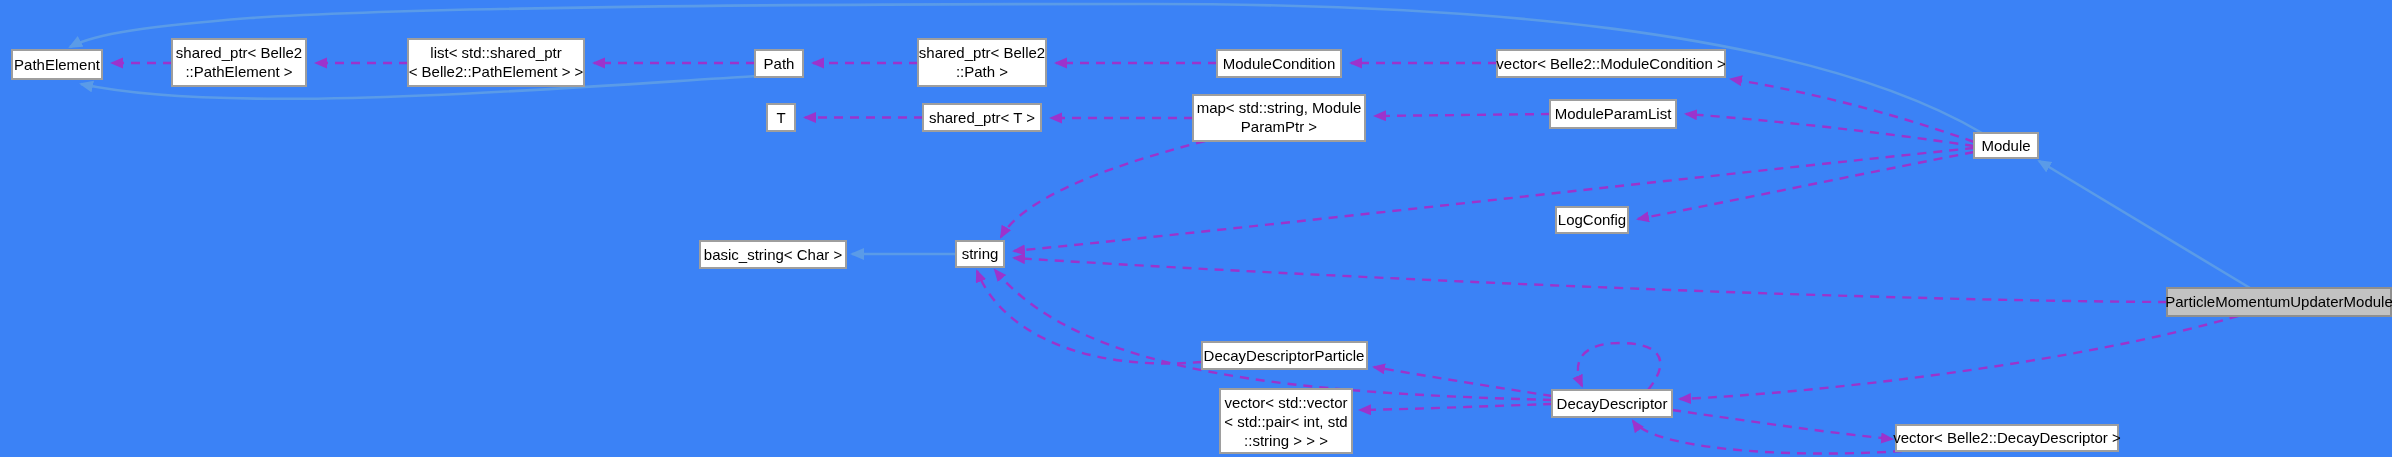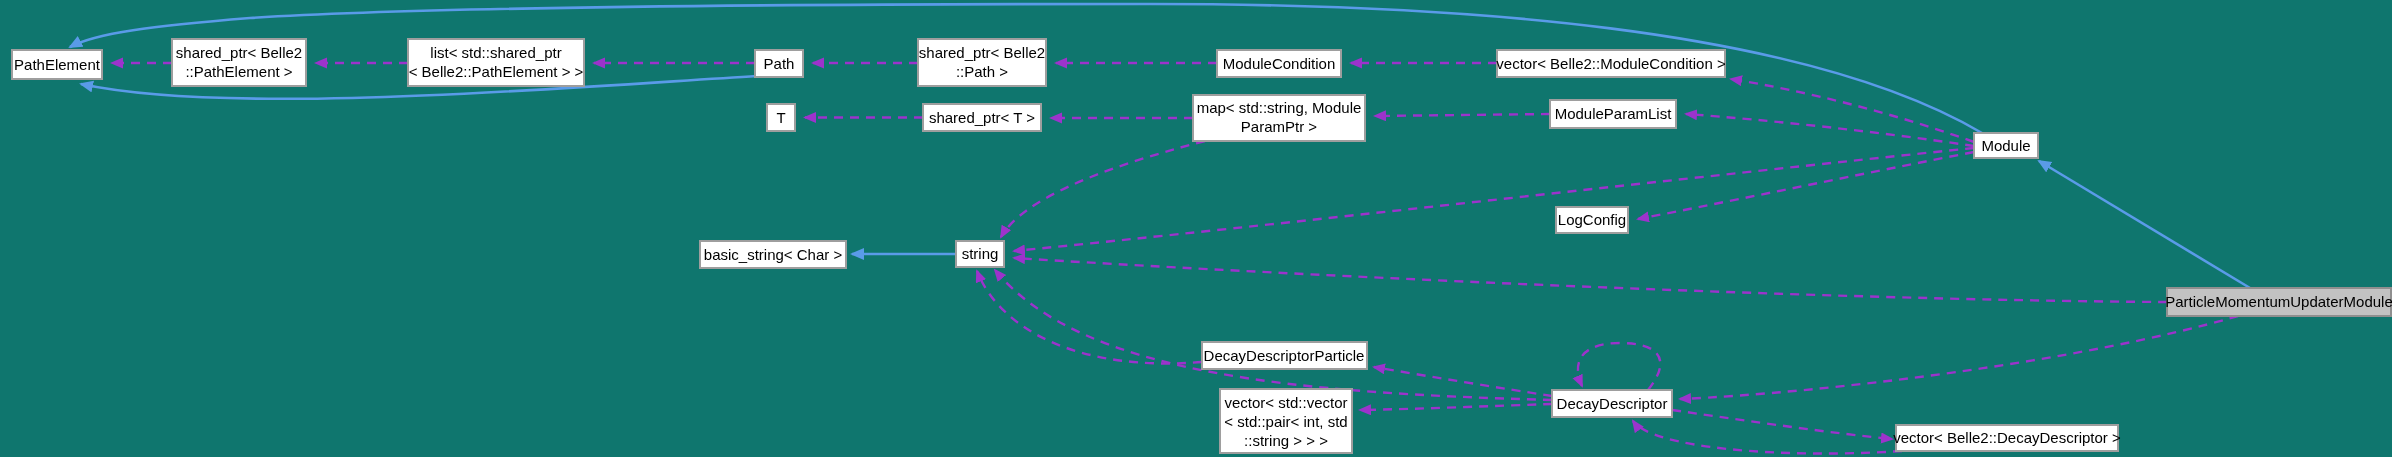--- a/index.html
+++ b/index.html
@@ -1,16 +1,16 @@
 <!DOCTYPE html>
 <html><head>
 <meta charset="utf-8">
 <style>
   html,body{margin:0;padding:0;background:#000;}
-  .stage{position:relative;width:2392px;height:457px;background:#0f766e;overflow:hidden;}
+  .stage{position:relative;width:2392px;height:457px;background:#3b82f6;overflow:hidden;}
   svg{display:block;}
   .node rect{fill:#ffffff;stroke:#9e9e9e;stroke-width:2px;}
   .node.hl rect{fill:#c2c2c2;stroke:#8f8f8f;}
   .node text{font:15px "Liberation Sans", sans-serif;fill:#000;text-anchor:middle;}
   .edge-u{fill:none;stroke-width:2.4px;stroke-dasharray:9 7;}
   .edge-i{fill:none;stroke-width:2.6px;}
 </style>
 </head>
 <body>
 

